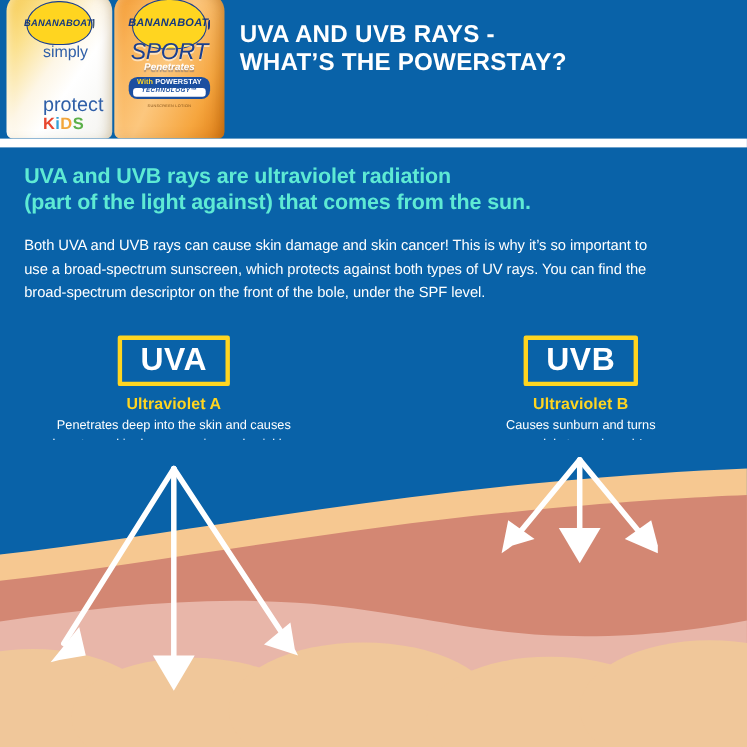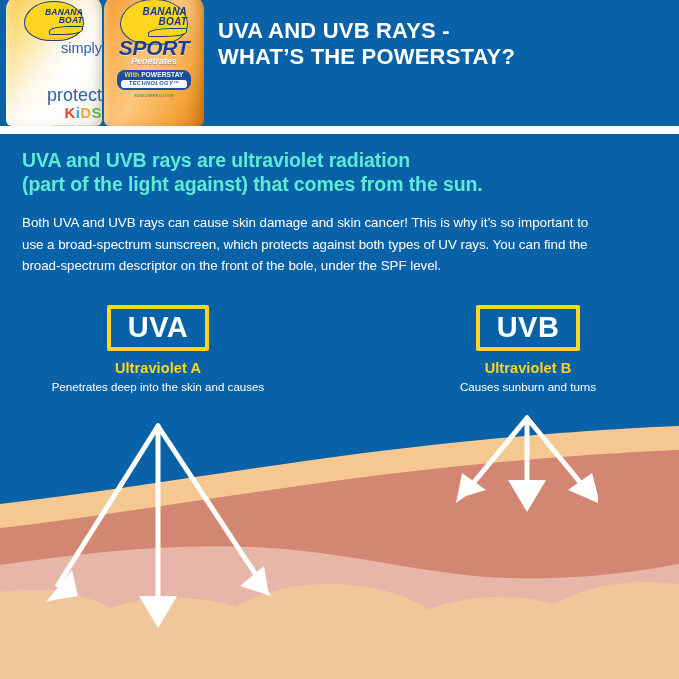--- a/index.html
+++ b/index.html
@@ -19,44 +19,44 @@
   .bottle{position:absolute;top:-6px;height:132px;}
   .bottle-kids{left:6px;width:96px;border-radius:16px 16px 6px 6px;
     background:linear-gradient(125deg,#f6c84a 0%,#fbe08a 22%,#fdf6e6 46%,#ffffff 62%,#f3f3ef 100%);
     box-shadow:inset -7px 0 12px -6px rgba(150,110,40,.45), inset 6px 0 10px -6px rgba(255,255,255,.8);}
   .bottle-sport{left:104px;width:100px;border-radius:16px 16px 6px 6px;
     background:linear-gradient(115deg,#f2972f 0%,#f9b256 20%,#fcc77e 48%,#f6a63f 78%,#e07f16 100%);
     box-shadow:inset -8px 0 14px -6px rgba(140,70,0,.5), inset 7px 0 10px -7px rgba(255,235,200,.75);}
 
   .bb-logo{position:absolute;left:50%;transform:translateX(-50%);
     background:#ffd520;border:1.6px solid #1b3f8f;border-radius:48% 48% 44% 44%/55% 55% 45% 45%;
-    display:flex;flex-direction:column;align-items:flex-end;justify-content:center;}
+    display:flex;flex-direction:row;align-items:center;justify-content:center;}
   .bb-logo .l1,.bb-logo .l2{color:#15387f;font-weight:bold;font-style:italic;letter-spacing:.2px;line-height:1;
     font-family:"Liberation Sans",sans-serif;}
   .bb-leaf{width:56%;height:7px;margin-top:1px;background:#ffd520;border:1.4px solid #15387f;
     border-radius:60% 10% 60% 10%;}
   .kids-logo{top:7px;width:58px;height:38px;}
   .kids-logo .l1{font-size:8.5px;}
   .kids-logo .l2{font-size:8.5px;}
   .sport-logo{top:5px;width:66px;height:44px;}
   .sport-logo .l1{font-size:10px;}
   .sport-logo .l2{font-size:10px;}
 
-  .kids-text{position:absolute;left:0;right:0;top:47px;text-align:right;}
+  .kids-text{position:absolute;left:0;right:0;top:47px;text-align:left;padding-left:33px;}
   .kids-simply{font-size:14.5px;color:#2f5fa8;line-height:1.02;font-family:"Liberation Sans",sans-serif;}
   .kids-protect{font-size:18px;color:#2f5fa8;line-height:1.02;margin-top:30px;}
   .kids-kids{font-size:15px;font-weight:bold;letter-spacing:.4px;line-height:1.1;margin-top:1px;}
   .kids-kids span:nth-child(1){color:#e8472f;}
   .kids-kids span:nth-child(2){color:#36a2d8;}
   .kids-kids span:nth-child(3){color:#f2a63b;}
   .kids-kids span:nth-child(4){color:#5bb04a;}
   .kids-fine{font-size:3.2px;color:#8a8f96;letter-spacing:.25px;margin-top:3px;}
 
   .sport-text{position:absolute;left:0;right:0;top:44px;text-align:center;}
-  .sport-word{font-size:21px;font-weight:bold;font-style:italic;color:#1b3f8f;line-height:.95;
+  .sport-word{font-size:21px;font-weight:normal;font-style:italic;color:#1b3f8f;line-height:.95;
     letter-spacing:-.3px;text-shadow:0 1px 0 rgba(255,255,255,.55);}
   .sport-perf{font-size:9px;font-weight:bold;font-style:italic;color:#ffffff;line-height:1;margin-top:-1px;
     text-shadow:0 1px 1px rgba(40,60,120,.45);}
   .sport-badge{margin:4px auto 0;width:74px;background:#1b4fa0;border-radius:8px;padding:1.5px 0 2px;}
   .sport-badge .b1{font-size:6.6px;font-weight:bold;color:#ffffff;letter-spacing:.1px;line-height:1.1;}
   .sport-badge .b1 em{font-style:normal;color:#ffd520;}
   .sport-badge .b2{font-size:5.6px;font-weight:bold;font-style:italic;color:#ffffff;letter-spacing:.5px;
     background:#ffffff;color:#1b4fa0;margin:1.5px 4px 0;border-radius:3px;line-height:1.35;}
   .sport-fine{font-size:3.4px;color:#7b4a12;letter-spacing:.3px;margin-top:4px;}
 

